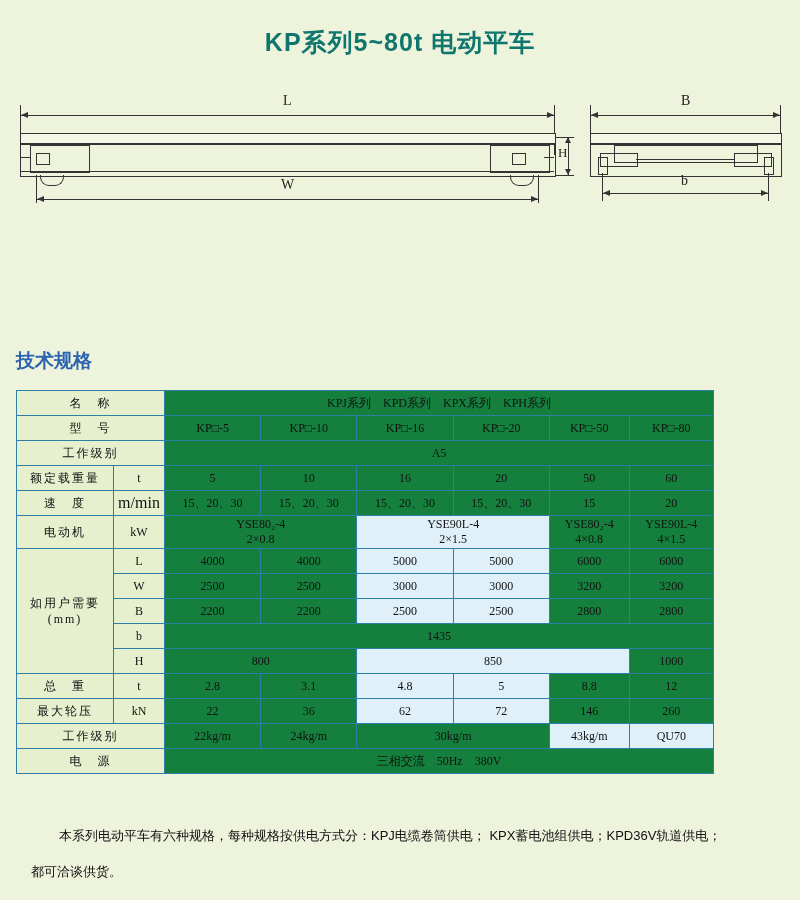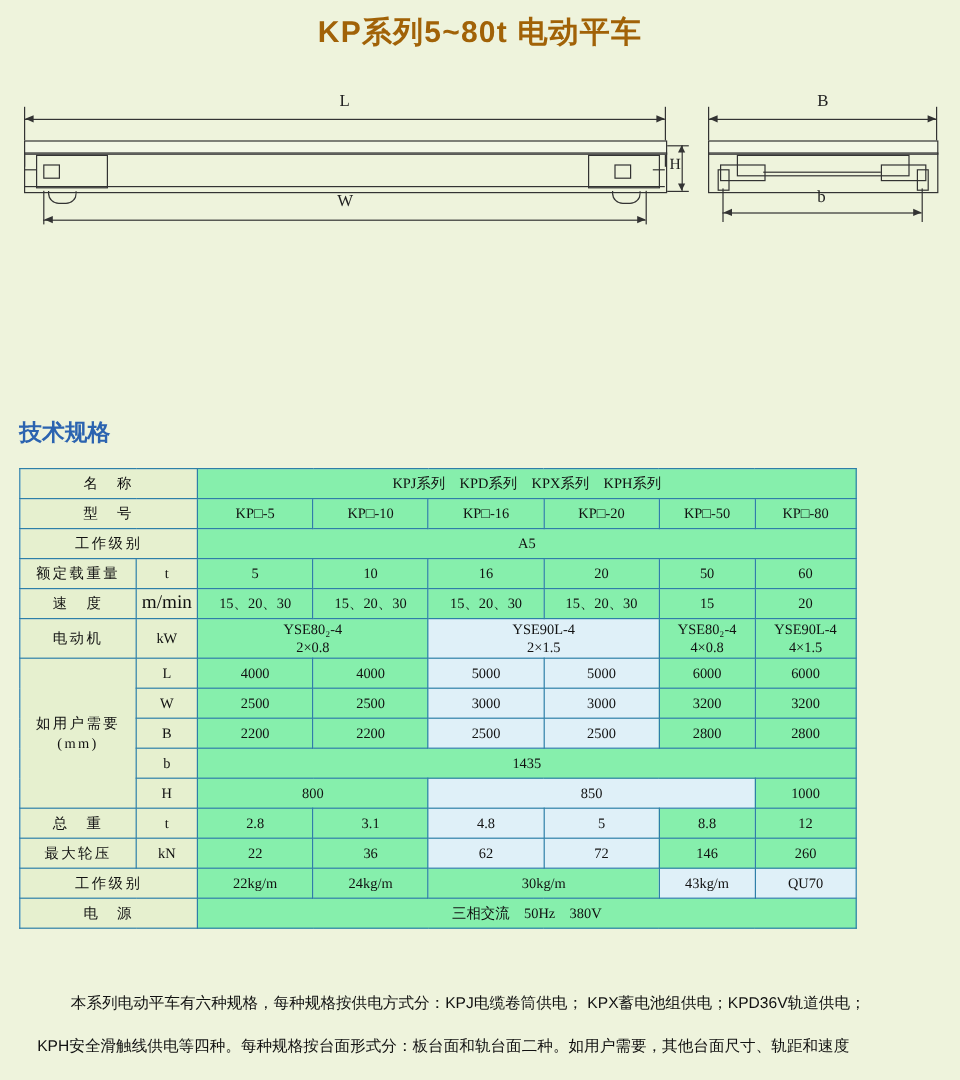--- a/index.html
+++ b/index.html
@@ -15,25 +15,25 @@
     position: relative;
     overflow: hidden;
   }
   .page {
     width: 800px;
     height: 900px;
     position: relative;
   }
   .title {
     text-align: center;
-    color: #a16207;
+    color: #0f766e;
     font-size: 25px;
     font-weight: bold;
     letter-spacing: 1px;
-    padding-top: 10px;
+    padding-top: 26px;
   }
 
   
   .drawing {
     position: relative;
     height: 200px;
     margin-top: 28px;
   }
   .dline { position: absolute; background: #333; }
   .hline { height: 1px; }
@@ -98,21 +98,21 @@
   }
   .unit {
     background: #e6f0cf;
     width: 46px;
     letter-spacing: 0;
   }
   .dimlbl {
     background: #e6f0cf;
     width: 46px;
   }
-  .val { background: #86efac; }
+  .val { background: #15803d; }
   .val-alt { background: #dff0f8; }
   .tall { height: 44px; }
   .small { font-size: 16px; }
 
   
   .note {
     position: absolute;
     left: 18px;
     top: 812px;
     width: 762px;
@@ -340,17 +340,16 @@
 
       <tr>
         <td class="lbl" colspan="2">电　源</td>
         <td class="val" colspan="6">三相交流　50Hz　380V</td>
       </tr>
     </tbody>
   </table>
 
   <div class="note">
     <p class="indent">本系列电动平车有六种规格，每种规格按供电方式分：KPJ电缆卷筒供电； KPX蓄电池组供电；KPD36V轨道供电；</p>
-    <p>KPH安全滑触线供电等四种。每种规格按台面形式分：板台面和轨台面二种。如用户需要，其他台面尺寸、轨距和速度</p>
     <p>都可洽谈供货。</p>
   </div>
 
 </div>
 
 </body></html>

